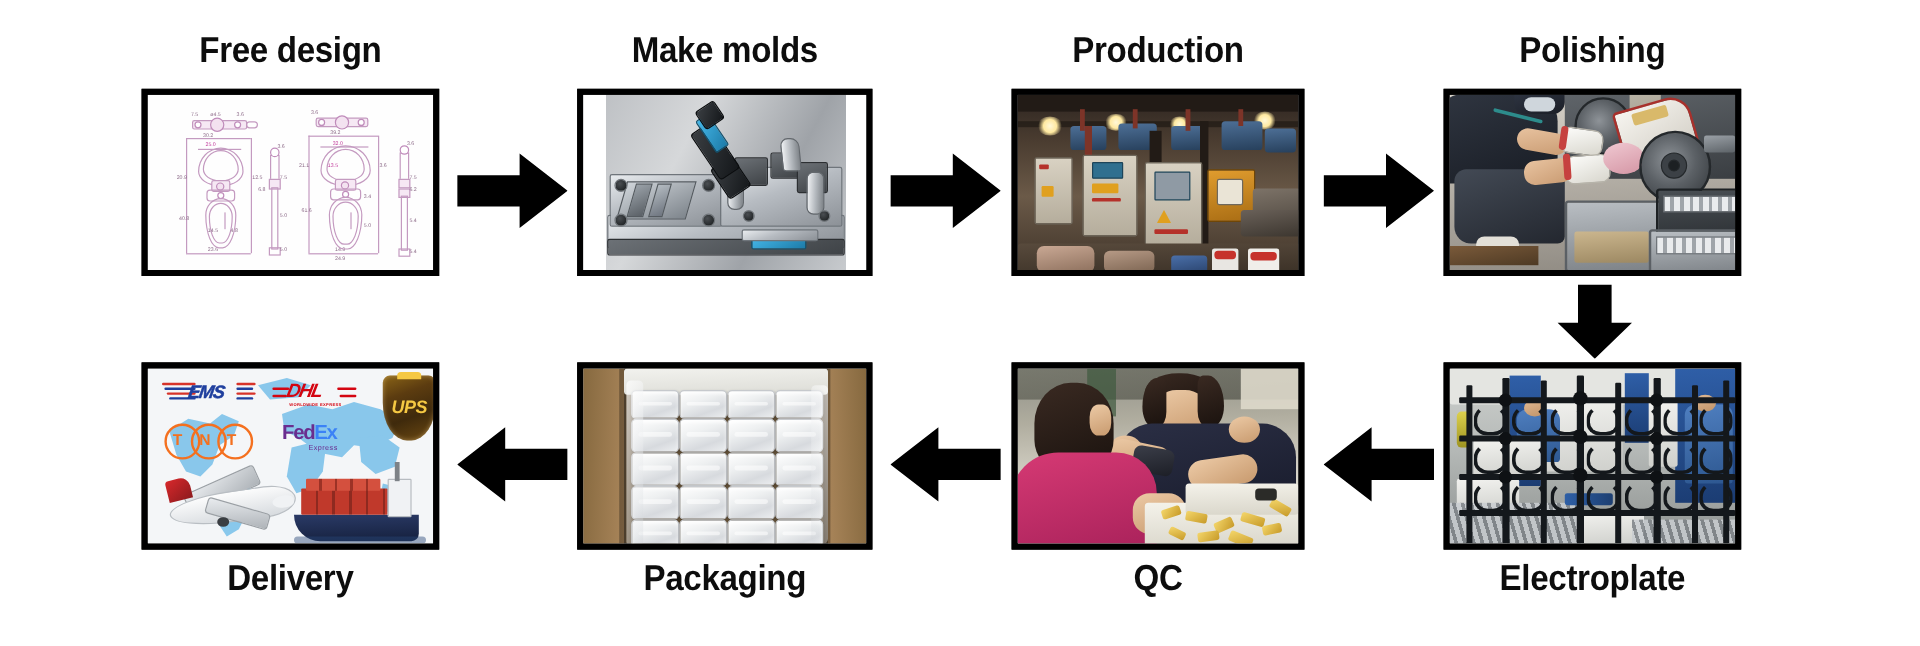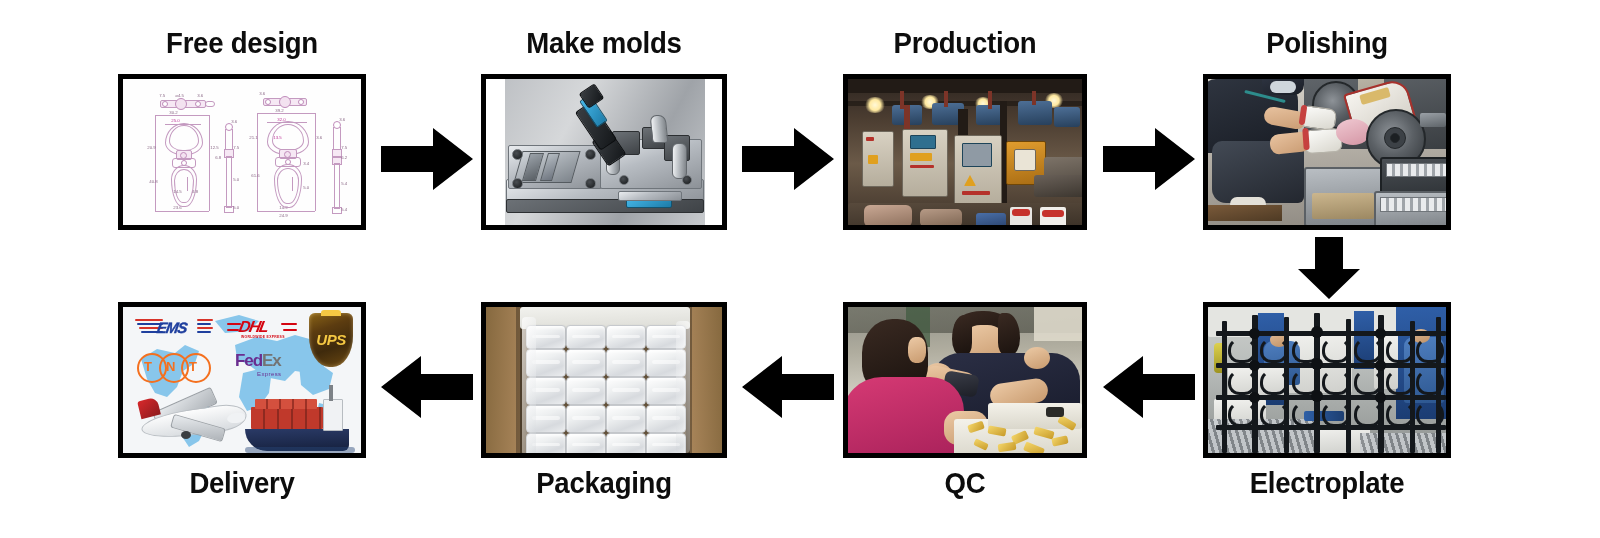--- a/index.html
+++ b/index.html
@@ -190,31 +190,31 @@
   
   .dhl-text{position:absolute;font-size:16px;font-weight:bold;font-style:italic;
     color:#d40511;letter-spacing:-1.4px;transform:skewX(-11deg);}
   .dhl-sub{position:absolute;font-size:3.4px;font-weight:bold;color:#d40511;
     letter-spacing:.3px;white-space:nowrap;}
   .dhl-stripe{position:absolute;height:2px;background:#d40511;border-radius:1px;}
   
   .ups-shield{position:absolute;
     background:linear-gradient(160deg,#8a6417 0%,#5c3c10 30%,#3f2a0c 62%,#6d4a12 100%);
     border-radius:6px 6px 46% 46%/6px 6px 58% 58%;
-    box-shadow:inset 0 0 4px rgba(255,220,150,.45);}
+    box-shadow:inset 0 0 4px rgba(255,220,150,.45);margin-left:10px;}
   .ups-text{position:absolute;font-size:15px;font-weight:bold;font-style:italic;
     color:#f5c843;letter-spacing:-.5px;text-align:center;width:100%;}
   .ups-cap{position:absolute;background:#f5c843;border-radius:3px 3px 0 0;}
   
   .tnt-o{position:absolute;border:2.6px solid #f4701f;border-radius:50%;}
   .tnt-l{position:absolute;font-size:13px;font-weight:bold;color:#f4701f;}
   
   .fed{position:absolute;font-size:17px;font-weight:bold;letter-spacing:-1.1px;}
   .fed .p{color:#6a2d8f;}
-  .fed .o{color:#737373;}
+  .fed .o{color:#3b82f6;}
   .fed-sub{position:absolute;font-size:6px;color:#6a2d8f;letter-spacing:.4px;}
   
   .plane-body{position:absolute;background:linear-gradient(178deg,#ffffff,#d6dade);
     border-radius:50% 24% 24% 50%/50% 50% 50% 50%;border:1px solid #b9bec3;}
   .plane-wing{position:absolute;background:linear-gradient(160deg,#e9ecef,#aeb3b8);
     border-radius:3px;border:1px solid #9ba0a5;}
   .plane-tail{position:absolute;background:linear-gradient(150deg,#d7282b,#8e1b1e);
     border-radius:3px 8px 0 0;}
   .ship-hull{position:absolute;background:linear-gradient(178deg,#2a3a66,#15203d);
     border-radius:0 0 10px 36px;}

